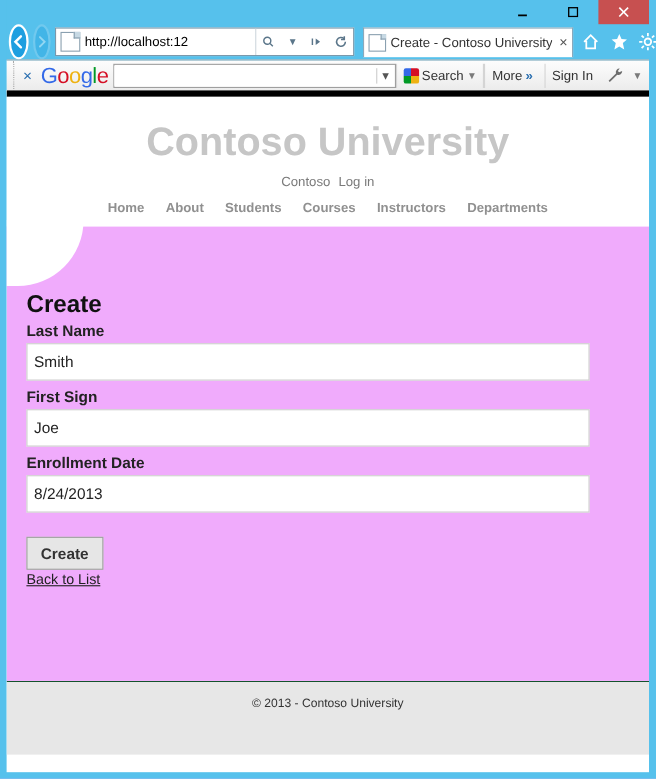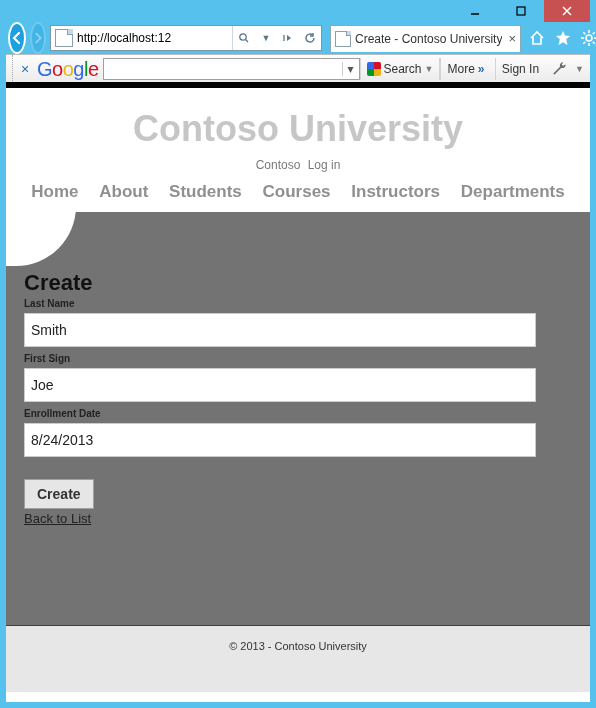--- a/index.html
+++ b/index.html
@@ -50,26 +50,26 @@
   .gbar .sep{width:1px;height:22px;background:#d4d4d4;}
   .gbtn.signin{margin-left:auto;}
   .wrench{width:18px;height:18px;margin:0 6px;}
   
   .viewport{position:absolute;left:6px;right:6px;top:82px;bottom:6px;background:#fff;overflow:hidden;}
   .blackbar{height:6px;background:#000;}
   .header-white{background:#fff;padding:20px 0 0 0;text-align:center;}
   .site-title{color:#c6c6c6;font-size:36px;font-weight:600;margin:0;}
   .auth-links{margin:8px 0 10px;font-size:12px;}
   .auth-links a{color:#7a7a7a;text-decoration:none;margin:0 2px;}
-  .navlinks{font-size:17px;color:#909090;font-weight:600;padding-bottom:10px;}
+  .navlinks{font-size:12px;color:#909090;font-weight:600;padding-bottom:10px;}
   .navlinks a{color:#909090;text-decoration:none;margin:0 8px;}
-  .page-body{background:#737373;padding:58px 18px 20px 18px;min-height:335px;position:relative;}
+  .page-body{background:#f0abfc;padding:58px 18px 20px 18px;min-height:335px;position:relative;}
   .body-arc{position:absolute;left:0;top:-6px;width:70px;height:60px;background:#fff;border-bottom-right-radius:60px;}
   h2.create{font-size:22px;font-weight:700;margin:0 0 2px 0;color:#111;}
-  .fld-label{font-size:10px;font-weight:600;color:#222;margin-top:6px;}
+  .fld-label{font-size:14px;font-weight:600;color:#222;margin-top:6px;}
   .fld-label.first{margin-top:0;}
   .fld-input{width:100%;max-width:512px;box-sizing:border-box;height:26px;border:1px solid #ccc;padding:16px 6px;font-size:14px;margin-top:4px;background:#fff;color:#222;}
   .btn-create{margin-top:22px;height:30px;padding:0 12px;background:#e6e6e6;border:1px solid #9f9f9f;font-size:14px;font-weight:700;color:#333;cursor:pointer;}
   .back-link{display:inline-block;font-size:13px;color:#222;text-decoration:underline;}
   .footer{background:#e7e7e7;text-align:center;font-size:11px;color:#333;padding:14px 0 40px 0;border-top:1px solid #14532d;}
 </style>
 </head>
 <body>
 
 <div class="window">

